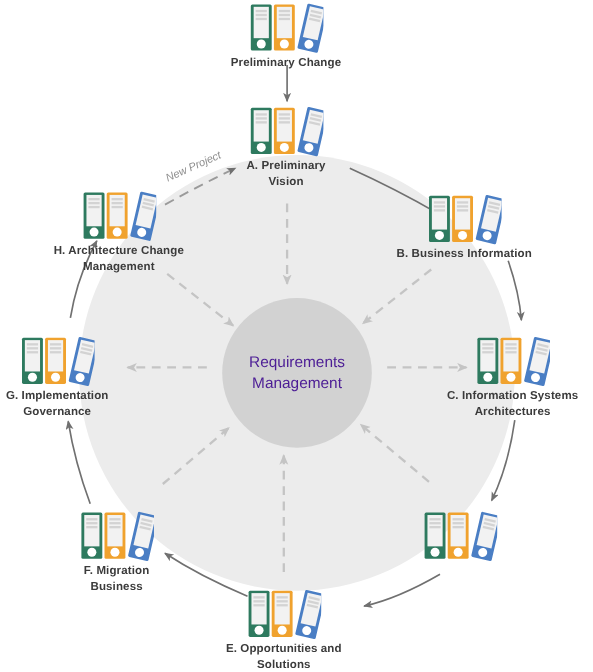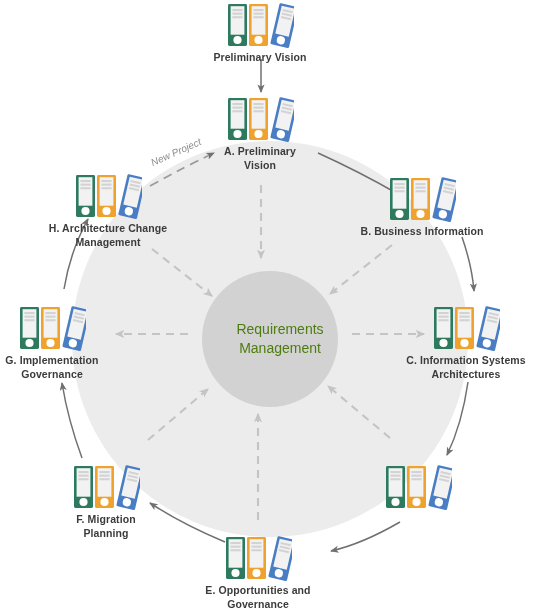--- a/index.html
+++ b/index.html
@@ -36,27 +36,27 @@
   .node-label{
     font-size:10.5px;
     font-weight:bold;
     color:#3b3b3b;
     line-height:13.5px;
     letter-spacing:0.1px;
     white-space:pre-line;
   }
   .center-label{
     position:absolute;
-    left:280px;
+    left:270px;
     top:339px;
     width:220px;
     margin-left:-110px;
     text-align:center;
     font-size:14px;
-    color:#4d7c0f;
+    color:#4c1d95;
     line-height:19px;
     font-weight:normal;
     white-space:pre-line;
     transform:translateY(-50%);
   }
   .newproj{
     position:absolute;
     left:176px;
     top:152px;
     font-size:10px;
@@ -135,21 +135,21 @@
     </g>
           <g transform="rotate(13 53 44)">
       <rect x="44" y="2" width="19" height="42" rx="1.4" fill="#4a7ec4"></rect>
       <rect x="46.6" y="4.2" width="13.8" height="28.5" fill="#f2f2f2"></rect>
       <rect x="48.4" y="7" width="10.2" height="2.1" fill="#d3d3d3"></rect>
       <rect x="48.4" y="10.6" width="10.2" height="2.1" fill="#d3d3d3"></rect>
       <rect x="48.4" y="14.2" width="10.2" height="2.1" fill="#d3d3d3"></rect>
       <circle cx="53.5" cy="38" r="4.1" fill="#ffffff"></circle>
     </g>
           </svg></div>
-      <div class="node-label">Preliminary Vision</div>
+      <div class="node-label">Preliminary Change</div>
     </div>
     <div class="node" style="left: 260px; top: 96px;">
       <div class="binders"><svg width="68" height="48" viewBox="0 0 68 48">
             <g>
       <rect x="2" y="2" width="19" height="42" rx="1.4" fill="#2e7a5f"></rect>
       <rect x="4.6" y="4.2" width="13.8" height="28.5" fill="#f2f2f2"></rect>
       <rect x="6.4" y="7" width="10.2" height="2.1" fill="#d3d3d3"></rect>
       <rect x="6.4" y="10.6" width="10.2" height="2.1" fill="#d3d3d3"></rect>
       <rect x="6.4" y="14.2" width="10.2" height="2.1" fill="#d3d3d3"></rect>
       <circle cx="11.5" cy="38" r="4.1" fill="#ffffff"></circle>
@@ -282,21 +282,21 @@
           <g transform="rotate(13 53 44)">
       <rect x="44" y="2" width="19" height="42" rx="1.4" fill="#4a7ec4"></rect>
       <rect x="46.6" y="4.2" width="13.8" height="28.5" fill="#f2f2f2"></rect>
       <rect x="48.4" y="7" width="10.2" height="2.1" fill="#d3d3d3"></rect>
       <rect x="48.4" y="10.6" width="10.2" height="2.1" fill="#d3d3d3"></rect>
       <rect x="48.4" y="14.2" width="10.2" height="2.1" fill="#d3d3d3"></rect>
       <circle cx="53.5" cy="38" r="4.1" fill="#ffffff"></circle>
     </g>
           </svg></div>
       <div class="node-label">E. Opportunities and
-Governance</div>
+Solutions</div>
     </div>
     <div class="node" style="left: 106px; top: 464px;">
       <div class="binders"><svg width="68" height="48" viewBox="0 0 68 48">
             <g>
       <rect x="2" y="2" width="19" height="42" rx="1.4" fill="#2e7a5f"></rect>
       <rect x="4.6" y="4.2" width="13.8" height="28.5" fill="#f2f2f2"></rect>
       <rect x="6.4" y="7" width="10.2" height="2.1" fill="#d3d3d3"></rect>
       <rect x="6.4" y="10.6" width="10.2" height="2.1" fill="#d3d3d3"></rect>
       <rect x="6.4" y="14.2" width="10.2" height="2.1" fill="#d3d3d3"></rect>
       <circle cx="11.5" cy="38" r="4.1" fill="#ffffff"></circle>
@@ -312,21 +312,21 @@
           <g transform="rotate(13 53 44)">
       <rect x="44" y="2" width="19" height="42" rx="1.4" fill="#4a7ec4"></rect>
       <rect x="46.6" y="4.2" width="13.8" height="28.5" fill="#f2f2f2"></rect>
       <rect x="48.4" y="7" width="10.2" height="2.1" fill="#d3d3d3"></rect>
       <rect x="48.4" y="10.6" width="10.2" height="2.1" fill="#d3d3d3"></rect>
       <rect x="48.4" y="14.2" width="10.2" height="2.1" fill="#d3d3d3"></rect>
       <circle cx="53.5" cy="38" r="4.1" fill="#ffffff"></circle>
     </g>
           </svg></div>
       <div class="node-label">F. Migration
-Planning</div>
+Business</div>
     </div>
     <div class="node" style="left: 52px; top: 305px;">
       <div class="binders"><svg width="68" height="48" viewBox="0 0 68 48">
             <g>
       <rect x="2" y="2" width="19" height="42" rx="1.4" fill="#2e7a5f"></rect>
       <rect x="4.6" y="4.2" width="13.8" height="28.5" fill="#f2f2f2"></rect>
       <rect x="6.4" y="7" width="10.2" height="2.1" fill="#d3d3d3"></rect>
       <rect x="6.4" y="10.6" width="10.2" height="2.1" fill="#d3d3d3"></rect>
       <rect x="6.4" y="14.2" width="10.2" height="2.1" fill="#d3d3d3"></rect>
       <circle cx="11.5" cy="38" r="4.1" fill="#ffffff"></circle>

